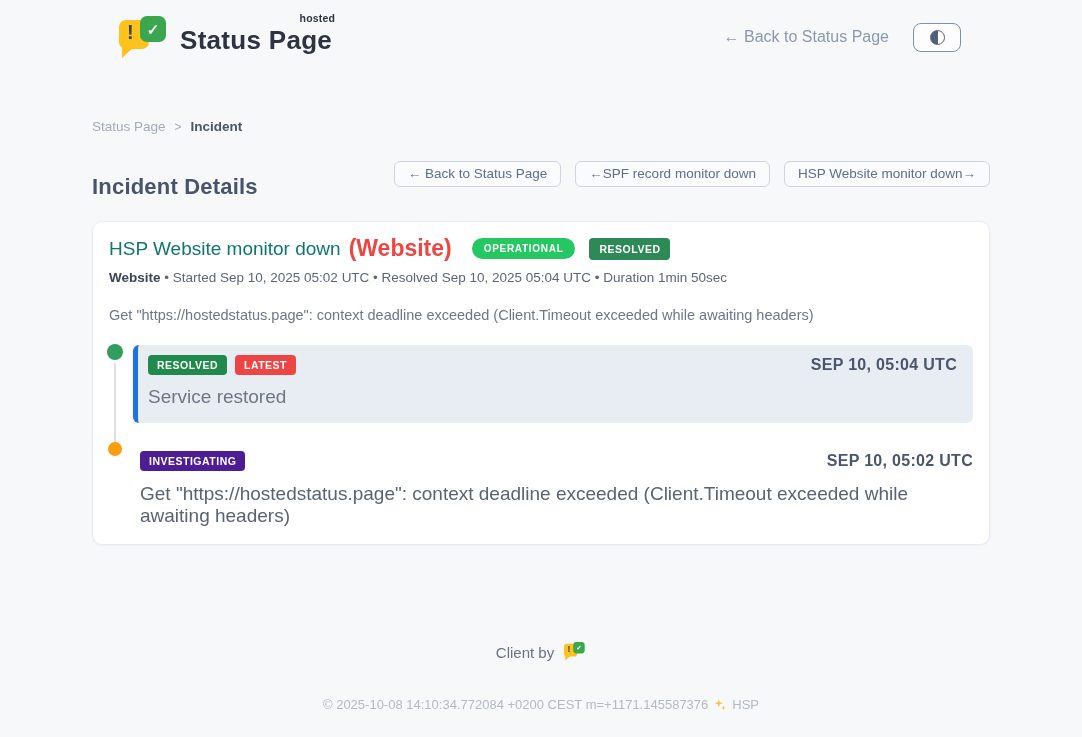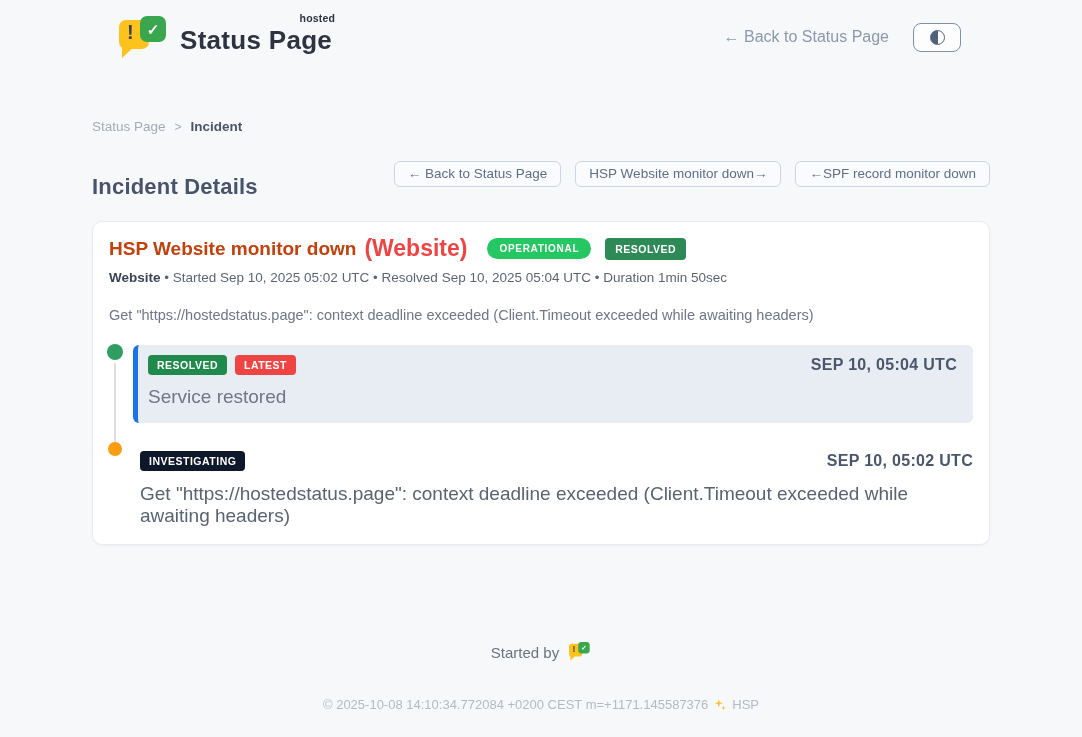--- a/index.html
+++ b/index.html
@@ -54,31 +54,31 @@
   .nav-btn { height:26px; padding:0 13px; border:1px solid #ccd5e1; border-radius:6px;
              background:#fafbfd; color:#5e6f88; font-size:13.5px;
              display:flex; align-items:center; font-family:inherit; cursor:pointer;
              white-space:nowrap; }
 
   
   .card { margin-top:21px; background:#ffffff; border:1px solid #e9ebf1;
           border-radius:10px; padding:13px 16px 17px;
           box-shadow:0 1px 3px rgba(20,30,60,.04); }
   .card-title-row { display:flex; align-items:center; }
-  .card-title { font-size:19px; font-weight:700; color:#c2410c; }
+  .card-title { font-size:19px; font-weight:400; color:#0f766e; }
   .card-component { font-size:23px; font-weight:700; color:#ef4444; margin-left:8px; }
   .pill-operational { margin-left:20px; background:#24c761; color:#fff;
                       font-size:10px; font-weight:700; letter-spacing:.7px;
                       padding:5px 12px; border-radius:999px; }
   .badge { color:#fff; font-size:10.5px; font-weight:700; letter-spacing:.5px;
            padding:4px 9px; border-radius:4px; white-space:nowrap; }
   .badge.dark-green { background:#2d8a57; }
   .badge.green { background:#1f8a4c; }
   .badge.blue { background:#ef4444; }
-  .badge.orange { background:#0f172a; }
+  .badge.orange { background:#4c1d95; }
   .hdr-resolved { margin-left:14px; padding:5px 10px; }
 
   .card-meta { margin-top:8px; font-size:13.5px; color:#5d6575; }
   .card-meta .meta-b { font-weight:700; color:#3c4557; }
   .card-desc { margin-top:22px; font-size:14.5px; color:#6e7687; }
 
   
   .timeline { position:relative; margin-top:22px; }
   .tl-line { position:absolute; left:5px; top:16px; width:2px; height:81px;
              background:#dcdfe5; }
@@ -137,22 +137,22 @@
   <nav class="breadcrumb">
     <span class="bc-root">Status Page</span>
     <span class="bc-sep">&gt;</span>
     <span class="bc-current">Incident</span>
   </nav>
 
   <div class="heading-row">
     <h1 class="page-title">Incident Details</h1>
     <div class="nav-btns">
       <button class="nav-btn">← Back to Status Page</button>
+      <button class="nav-btn">←SPF record monitor down</button>
       <button class="nav-btn">HSP Website monitor down→</button>
-      <button class="nav-btn">←SPF record monitor down</button>
     </div>
   </div>
 
   <section class="card">
     <div class="card-title-row">
       <span class="card-title">HSP Website monitor down</span>
       <span class="card-component">(Website)</span>
       <span class="pill-operational">OPERATIONAL</span>
       <span class="badge dark-green hdr-resolved">RESOLVED</span>
     </div>
@@ -187,21 +187,21 @@
           <span class="tl-time">SEP 10, 05:02 UTC</span>
         </div>
         <p class="tl-msg">Get "https://hostedstatus.page": context deadline exceeded (Client.Timeout exceeded while awaiting headers)</p>
       </div>
     </div>
   </section>
 </main>
 
 <footer>
   <div class="powered">
-    <span>Started by</span>
+    <span>Client by</span>
     <span class="mini-logo">
       <span class="logo-icon">
         <span class="li-yellow" style="position:absolute;display:block;"></span>
         <span class="li-tail" style="position:absolute;display:block;"></span>
         <span class="li-excl" style="position:absolute;display:block;">!</span>
         <span class="li-green" style="position:absolute;display:flex;">
           <span class="li-check">✓</span>
         </span>
       </span>
     </span>

